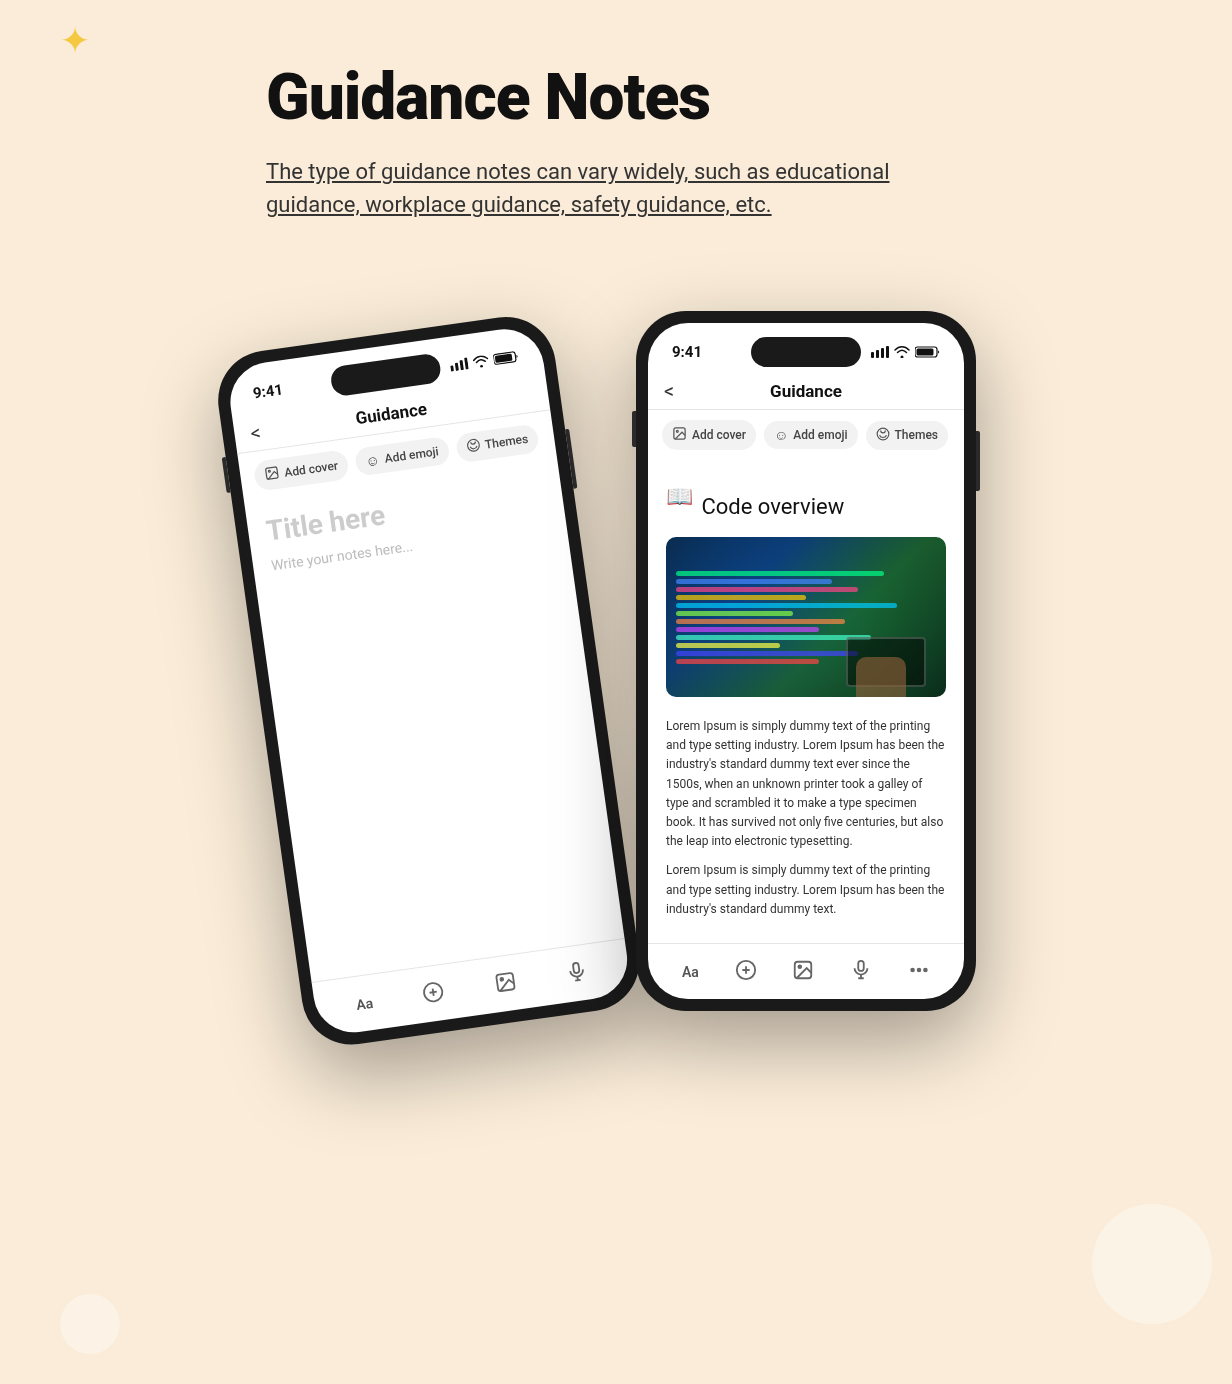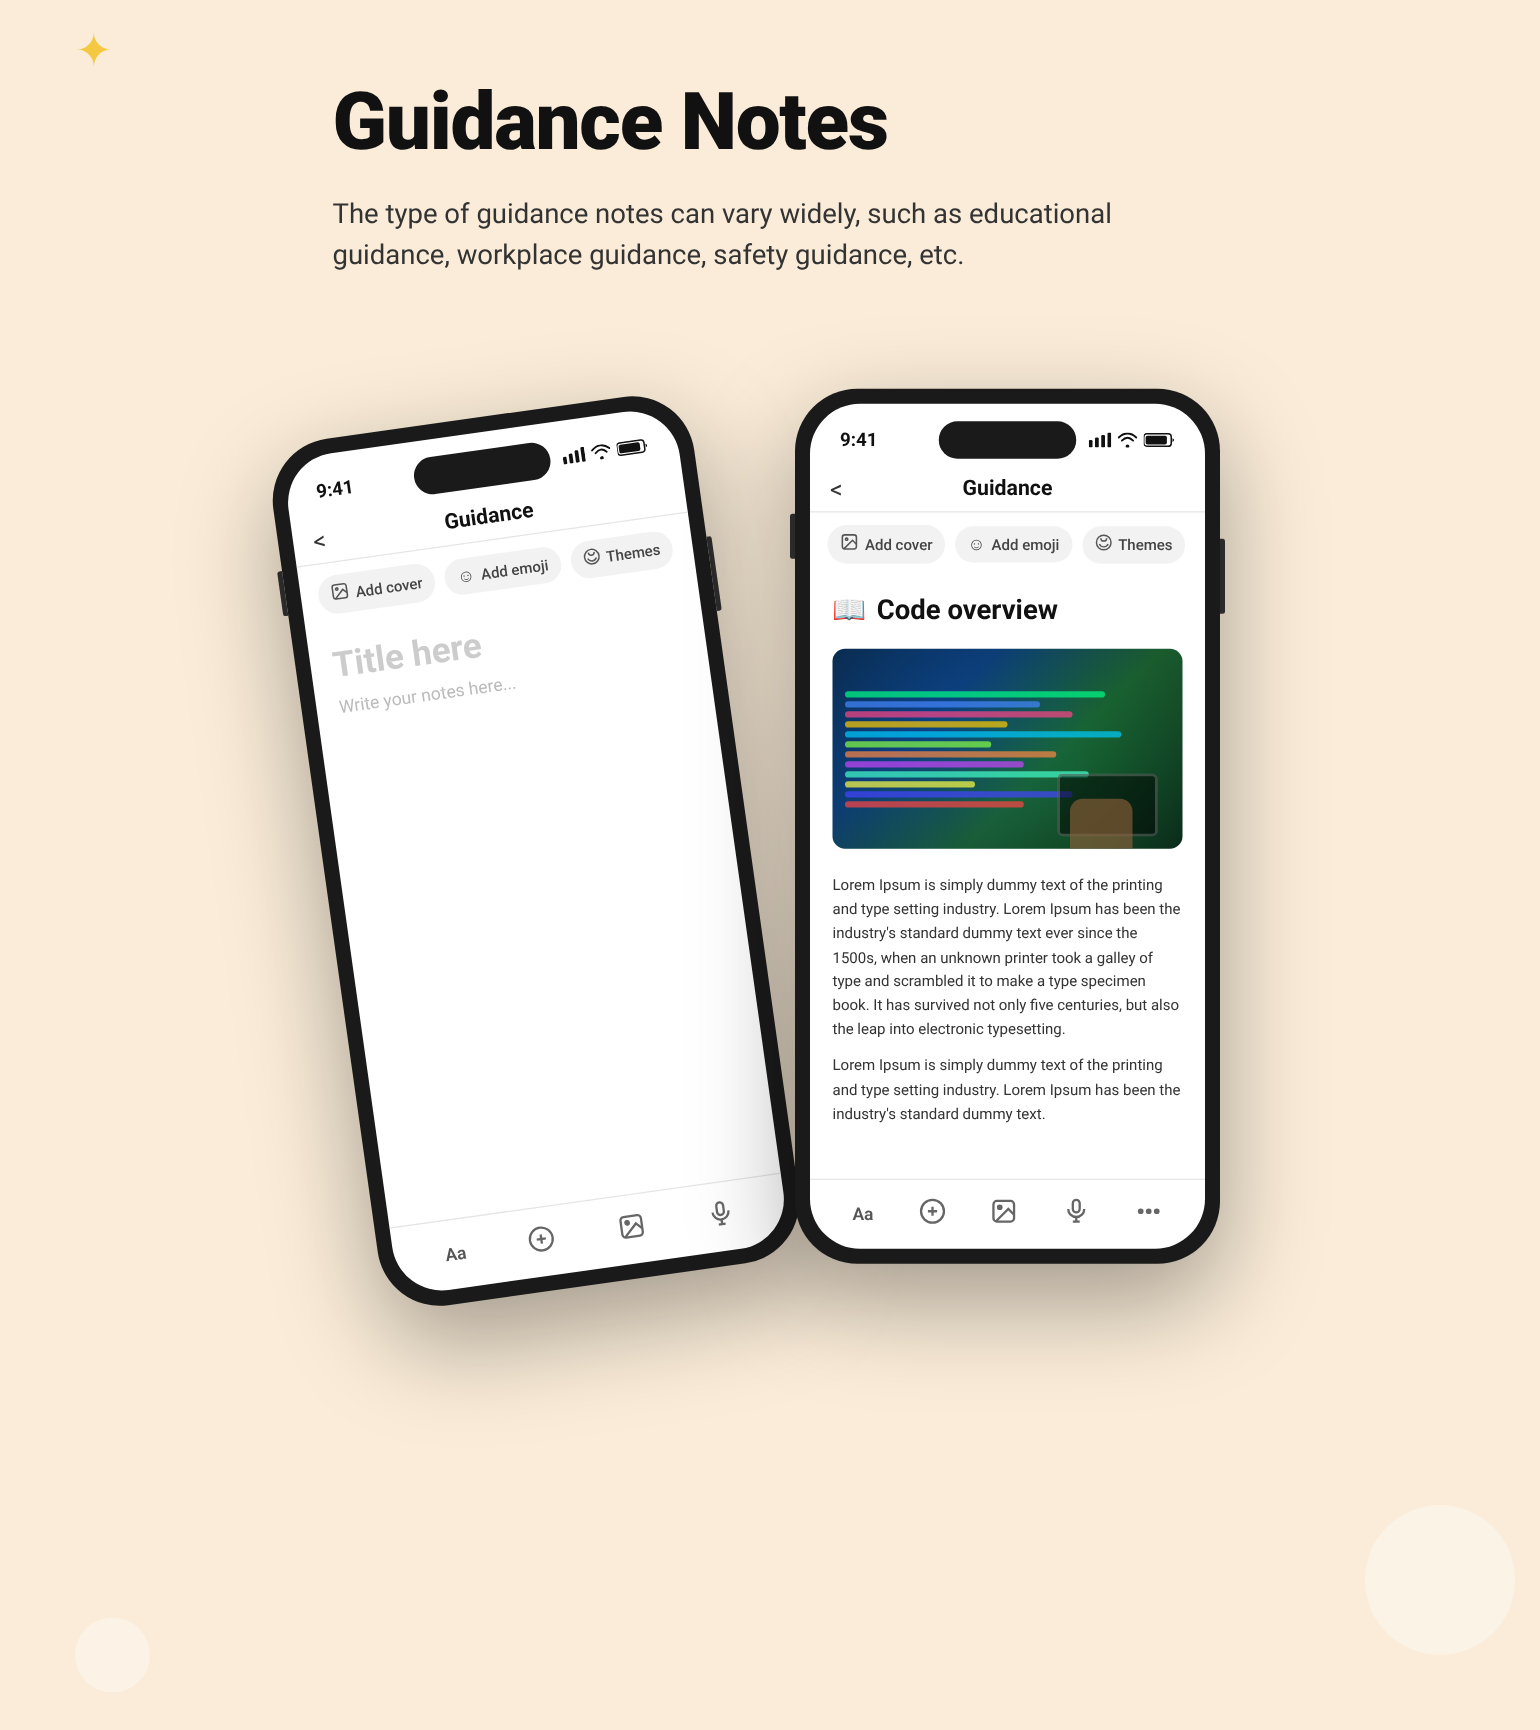--- a/index.html
+++ b/index.html
@@ -28,20 +28,21 @@
       color: #111;
       margin-bottom: 20px;
       letter-spacing: -1px;
     }
 
     .page-subtitle {
       font-size: 22px;
       color: #333;
       line-height: 1.5;
       max-width: 700px;
+      text-decoration: underline;
     }
 
     .phones-container {
       display: flex;
       align-items: center;
       justify-content: center;
       gap: 40px;
       position: relative;
       margin-top: 30px;
     }
@@ -221,22 +222,23 @@
     
     .note-title-row {
       display: flex;
       align-items: center;
       gap: 8px;
       margin-bottom: 8px;
     }
 
     .note-title {
       font-size: 22px;
-      font-weight: 700;
+      font-weight: 400;
       color: #111;
+      margin-top: 20px;
     }
 
     .note-cover-img {
       width: 100%;
       height: 160px;
       background: linear-gradient(135deg, #0a2a4a 0%, #0d3b6e 30%, #1a5c2e 60%, #0a2a1a 100%);
       border-radius: 10px;
       position: relative;
       overflow: hidden;
       margin-bottom: 10px;

